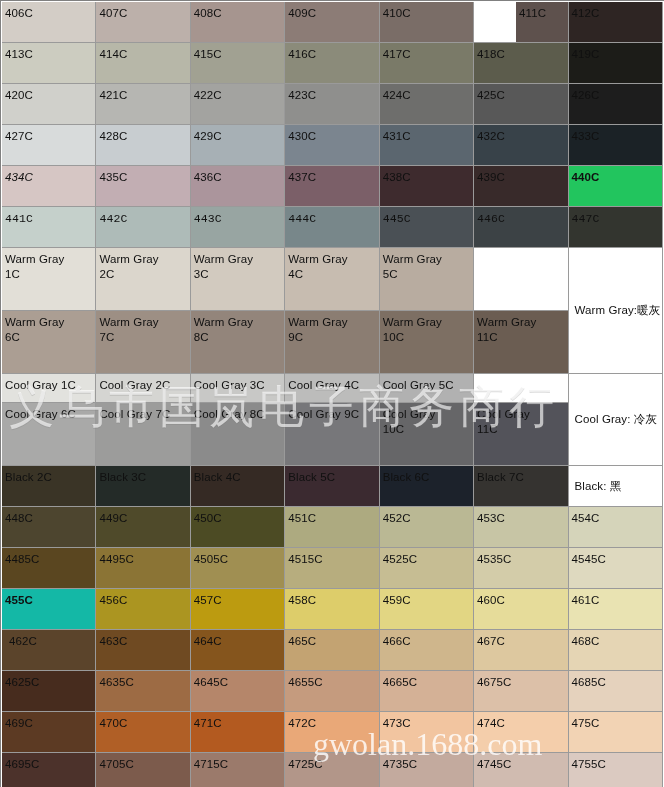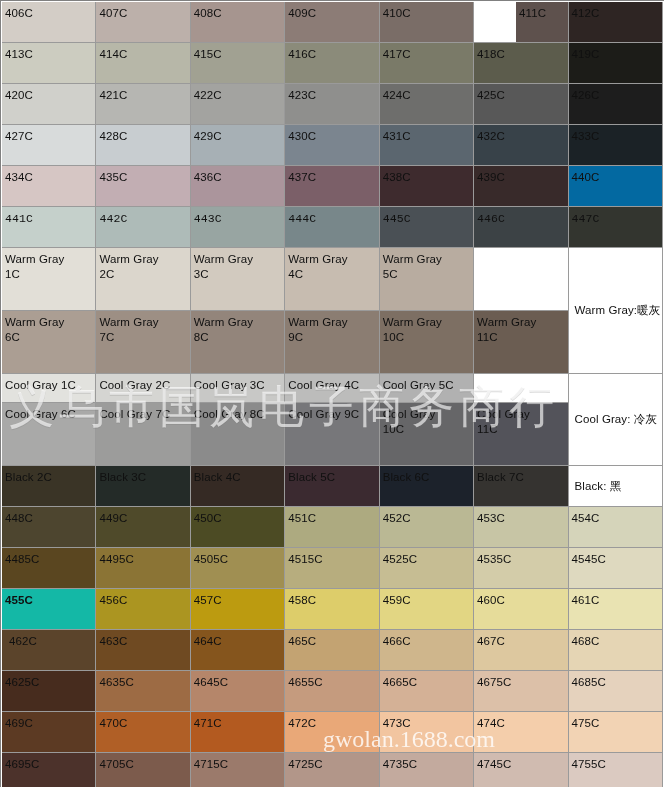--- a/index.html
+++ b/index.html
@@ -80,23 +80,23 @@
   }
   #wm-cn {
     left: 8px;
     top: 376px;
     font-size: 45px;
     letter-spacing: 5px;
     font-family: "DejaVu Sans", "Liberation Sans", sans-serif;
     text-shadow: 0 1px 0 rgba(120,120,120,0.25);
   }
   #wm-en {
-    left: 322px;
+    left: 312px;
     top: 725px;
-    font-size: 24px;
+    font-size: 32px;
     letter-spacing: 0px;
     font-family: "Liberation Serif", "DejaVu Serif", serif;
     color: rgba(255,255,255,0.80);
     text-align: right;
   }
 </style>
 </head>
 <body>
 
 <div id="chart-wrap">
@@ -189,40 +189,40 @@
             <span class="swatch" style="background: rgb(91, 102, 111);">431C</span>
           </td>
           <td style="height: 40px;">
             <span class="swatch" style="background: rgb(56, 66, 73);">432C</span>
           </td>
           <td style="height: 40px;">
             <span class="swatch" style="background: rgb(27, 34, 38);">433C</span>
           </td>
         </tr>
         <tr style="height: 40px;">
-          <td style="height: 40px;">
+          <td style="height: 40px; font-style: italic;">
             <span class="swatch" style="background: rgb(214, 198, 196);">434C</span>
           </td>
           <td style="height: 40px;">
             <span class="swatch" style="background: rgb(194, 174, 179);">435C</span>
           </td>
           <td style="height: 40px;">
             <span class="swatch" style="background: rgb(171, 149, 156);">436C</span>
           </td>
           <td style="height: 40px;">
             <span class="swatch" style="background: rgb(123, 95, 104);">437C</span>
           </td>
           <td style="height: 40px;">
             <span class="swatch" style="background: rgb(62, 43, 46);">438C</span>
           </td>
           <td style="height: 40px;">
             <span class="swatch" style="background: rgb(56, 42, 42);">439C</span>
           </td>
           <td style="height: 40px;">
-            <span class="swatch" style="background: #0369a1;">440C</span>
+            <span class="swatch" style="background: #22c55e; font-weight: bold;">440C</span>
           </td>
         </tr>
         <tr style="height: 40px; font-family: Liberation Mono, monospace;">
           <td style="height: 40px;">
             <span class="swatch" style="background: rgb(197, 208, 203);">441C</span>
           </td>
           <td style="height: 40px;">
             <span class="swatch" style="background: rgb(174, 187, 184);">442C</span>
           </td>
           <td style="height: 40px;">

